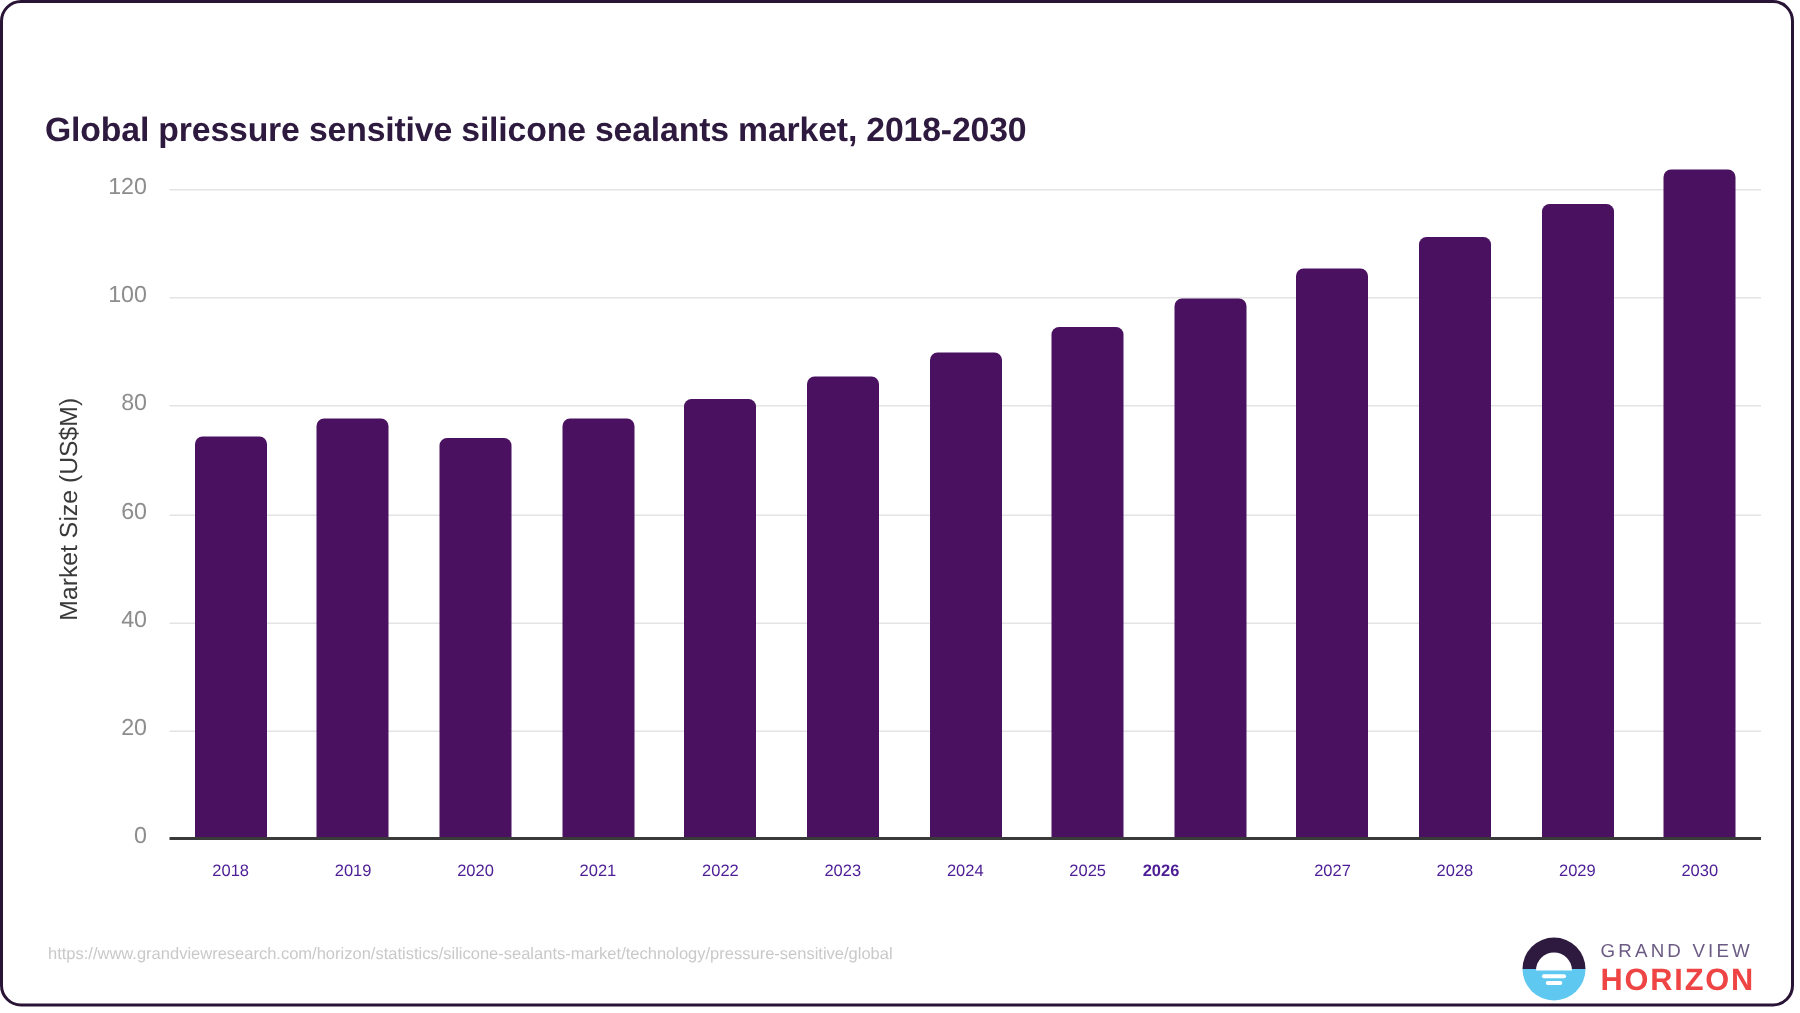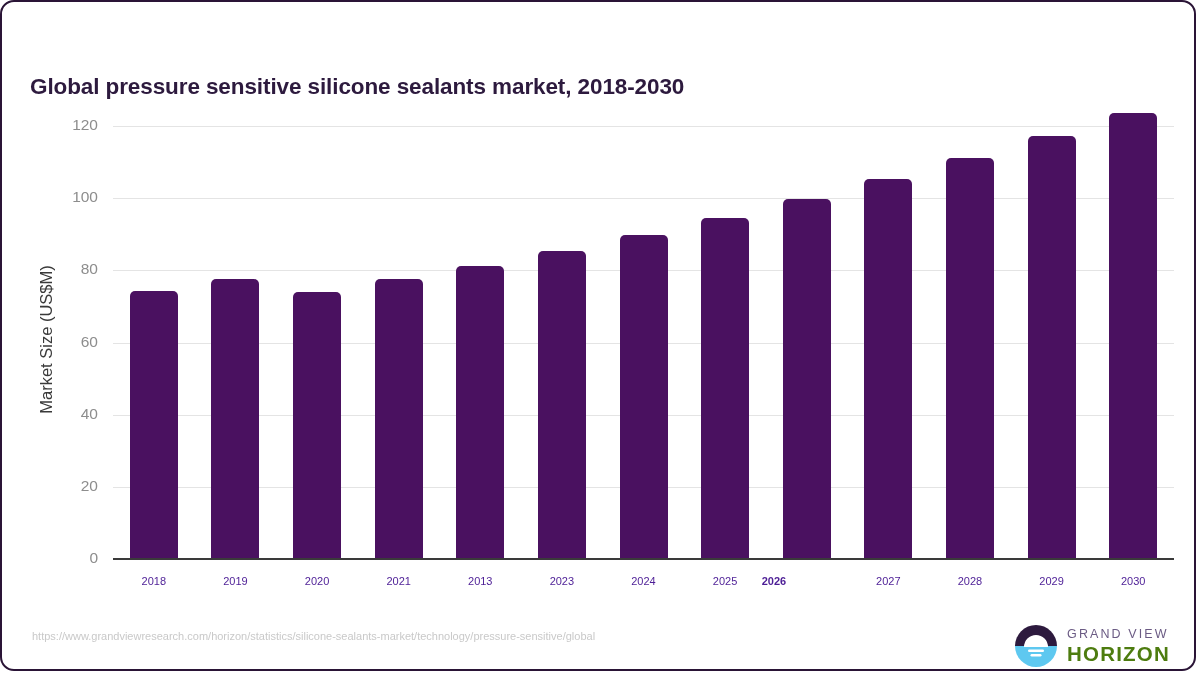--- a/index.html
+++ b/index.html
@@ -170,21 +170,21 @@
   }
   #logo-grandview {
     font-size: 12.5px;
     letter-spacing: 2.1px;
     color: #6b5b84;
     font-weight: normal;
   }
   #logo-horizon {
     font-size: 20.5px;
     letter-spacing: 1.2px;
-    color: #4d7c0f;
+    color: #ef4444;
     font-weight: bold;
     margin-top: 4px;
   }
 </style>
 </head>
 <body>
 
 <div id="card">
 
   <div id="chart-title">Global pressure sensitive silicone sealants market, 2018-2030</div>
@@ -254,21 +254,21 @@
         </div>
       </div>
   </div>
 
   <div id="axis-line"></div>
   <div id="xticks">
       <div class="xtick-label" style="left: 111.808px;">2018</div>
       <div class="xtick-label" style="left: 193.423px;">2019</div>
       <div class="xtick-label" style="left: 275.038px;">2020</div>
       <div class="xtick-label" style="left: 356.654px;">2021</div>
-      <div class="xtick-label" style="left: 438.269px;">2013</div>
+      <div class="xtick-label" style="left: 438.269px;">2022</div>
       <div class="xtick-label" style="left: 519.885px;">2023</div>
       <div class="xtick-label" style="left: 601.5px;">2024</div>
       <div class="xtick-label" style="left: 683.115px;">2025</div>
       <div class="xtick-label" style="left: 732px; font-weight: bold;">2026</div>
       <div class="xtick-label" style="left: 846.346px;">2027</div>
       <div class="xtick-label" style="left: 927.962px;">2028</div>
       <div class="xtick-label" style="left: 1009.58px;">2029</div>
       <div class="xtick-label" style="left: 1091.19px;">2030</div>
     </div>
 

